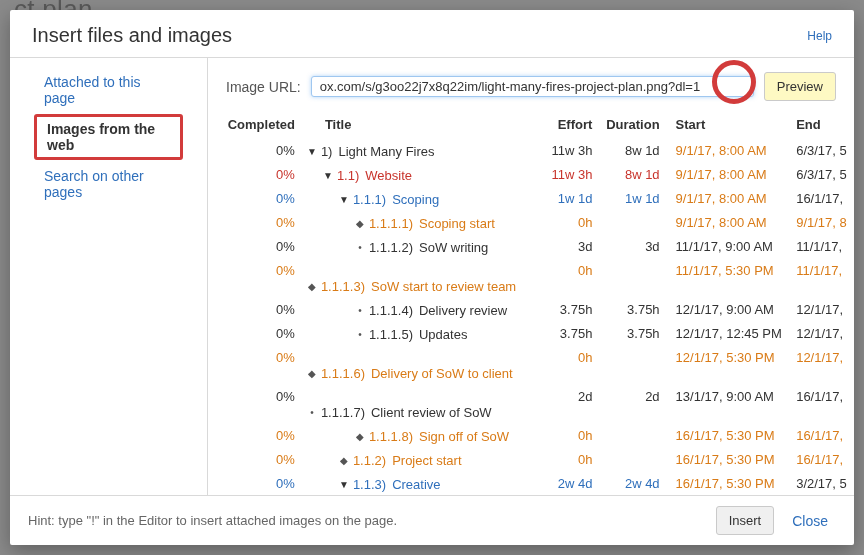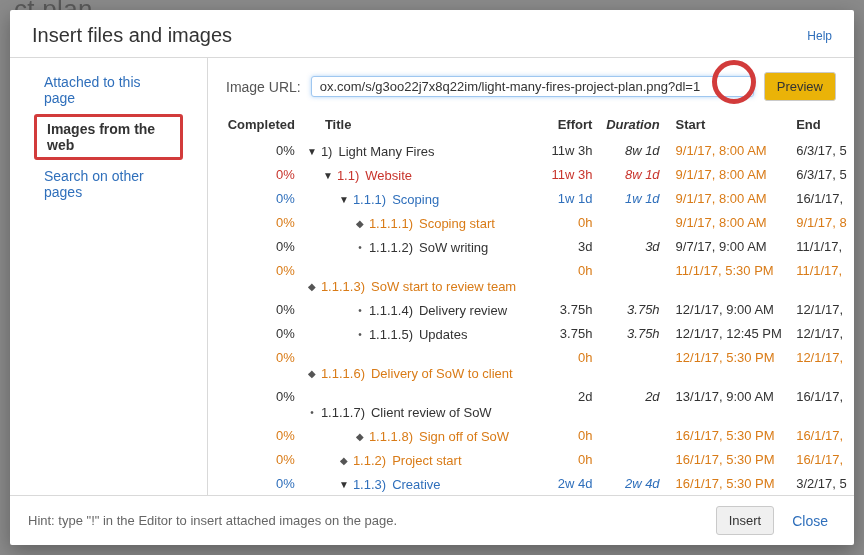--- a/index.html
+++ b/index.html
@@ -107,21 +107,21 @@
     height: 21px;
     padding: 4px 8px;
     font-size: 13px;
     border: 1px solid #9FC7F0;
     border-radius: 3px;
     box-shadow: 0 0 4px rgba(100,170,240,.5);
     color: #333;
     text-overflow: ellipsis;
   }
   .btn {
-    background: #eab308;
+    background: #fef9c3;
     border: 1px solid #CACACA;
     border-radius: 3px;
     padding: 6px 12px;
     font-size: 13px;
     cursor: pointer;
     color: #333;
   }
   .btn.default { background: #F0F0F0; }
   .circle-mark {
     position: absolute;
@@ -151,21 +151,21 @@
   }
   tbody td {
     padding: 3px 6px 4px 6px;
     vertical-align: top;
     white-space: nowrap;
   }
   th.col-comp, td.col-comp { text-align: right; width: 82px; padding-left:18px;}
   th.col-title { padding-left: 24px;}
   td.col-title { width: 230px; white-space: normal; }
   th.col-effort, td.col-effort { text-align: right; width: 62px; }
-  th.col-dur, td.col-dur { text-align: right; width: 66px; font-style: italic; }
+  th.col-dur, td.col-dur { text-align: right; width: 66px; }
   th.col-start, td.col-start { width: 120px; padding-left:10px;}
   th.col-end, td.col-end { width: 58px; }
   .indent { display: inline-block; }
   .tw { display: inline-flex; align-items: flex-start; gap: 4px; }
   .toggle, .bullet, .dia {
     display: inline-block;
     width: 10px;
     text-align: center;
     color: #555;
     font-size: 10px;
@@ -283,21 +283,21 @@
               </tr>
               <tr>
                 <td class="col-comp c-black">0%</td>
                 <td class="col-title"><span class="indent" style="width: 48px;"></span><span class="tw c-black">
                     <span class="bullet">•</span>
                     <span class="wbs">1.1.1.2)</span>
                     <span class="title-text">SoW writing</span>
                   </span></td>
                 <td class="col-effort c-black">3d</td>
                 <td class="col-dur c-black">3d</td>
-                <td class="col-start c-black">9/7/17, 9:00 AM</td>
+                <td class="col-start c-black">11/1/17, 9:00 AM</td>
                 <td class="col-end c-black">11/1/17,</td>
               </tr>
               <tr>
                 <td class="col-comp c-orange">0%</td>
                 <td class="col-title"><span class="indent" style="width: 48px;"></span><span class="tw c-orange">
                     <span class="dia">◆</span>
                     <span class="wbs">1.1.1.3)</span>
                     <span class="title-text">SoW start to review team</span>
                   </span></td>
                 <td class="col-effort c-orange">0h</td>

